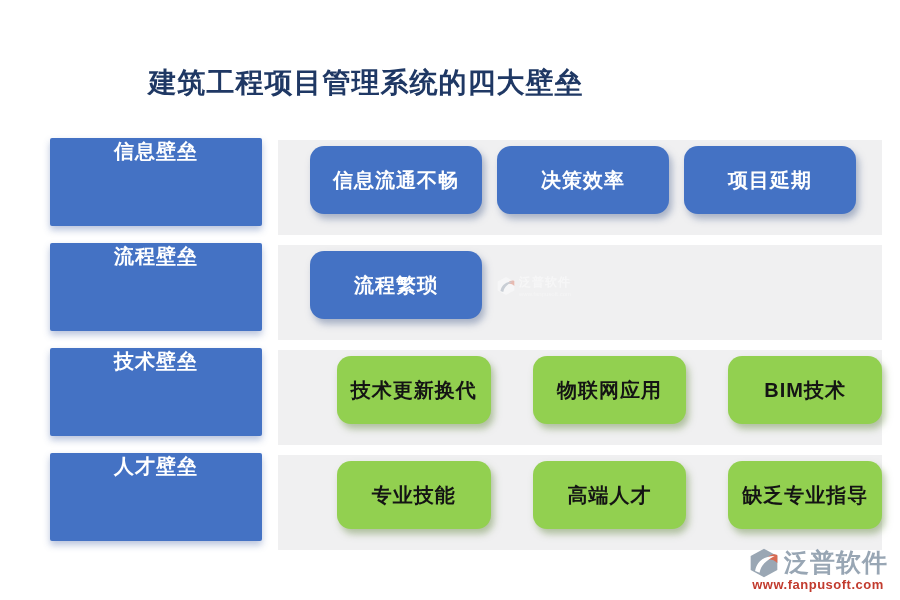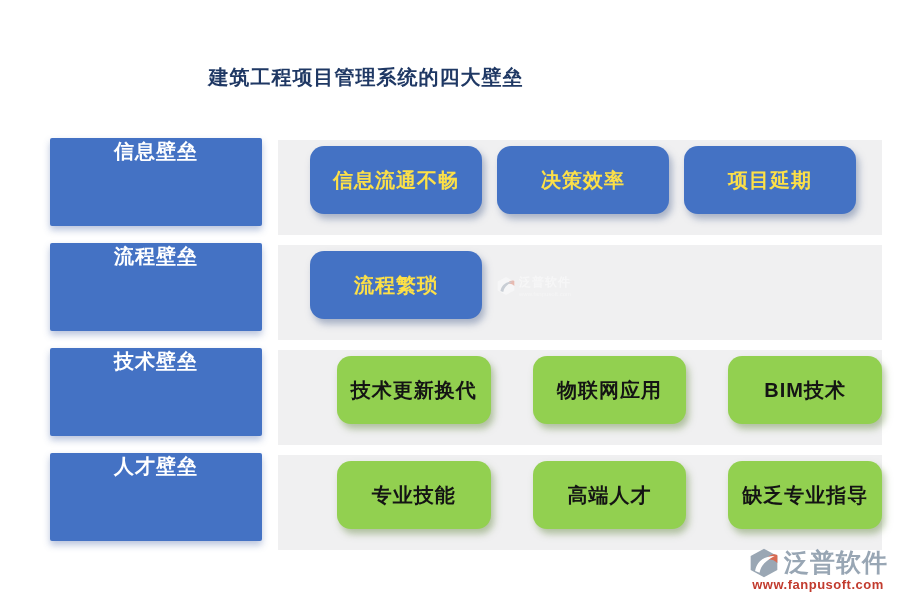--- a/index.html
+++ b/index.html
@@ -12,21 +12,21 @@
     position: relative;
     width: 900px; height: 600px;
     background: #ffffff;
     overflow: hidden;
   }
   .page-title {
     position: absolute;
     left: 0; top: 64px; width: 732px;
     text-align: center;
     font-family: "Liberation Serif", "DejaVu Serif", serif;
-    font-size: 20px;
+    font-size: 28px;
     font-weight: 700;
     letter-spacing: 1px;
     color: #1f3864;
   }
   .row { position: absolute; left: 0; width: 900px; height: 97px; }
   .row1 { top: 138px; }
   .row2 { top: 243px; }
   .row3 { top: 348px; }
   .row4 { top: 453px; }
   .cat-box {
@@ -56,21 +56,21 @@
     width: 172px; height: 68px;
     border-radius: 14px;
     display: flex; align-items: center; justify-content: center;
     font-size: 20px;
     font-weight: 700;
     letter-spacing: 1px;
     text-align: center;
   }
   .row-blue .pill {
     background: #4472c4;
-    color: #fde047;
+    color: #ffffff;
     box-shadow: 3px 5px 7px rgba(96, 116, 156, 0.5);
   }
   .row-green .pill {
     background: #92d050;
     color: #141414;
     box-shadow: 3px 5px 7px rgba(114, 146, 80, 0.5);
     margin-left: 27px;
   }
   
   .inline-watermark {

